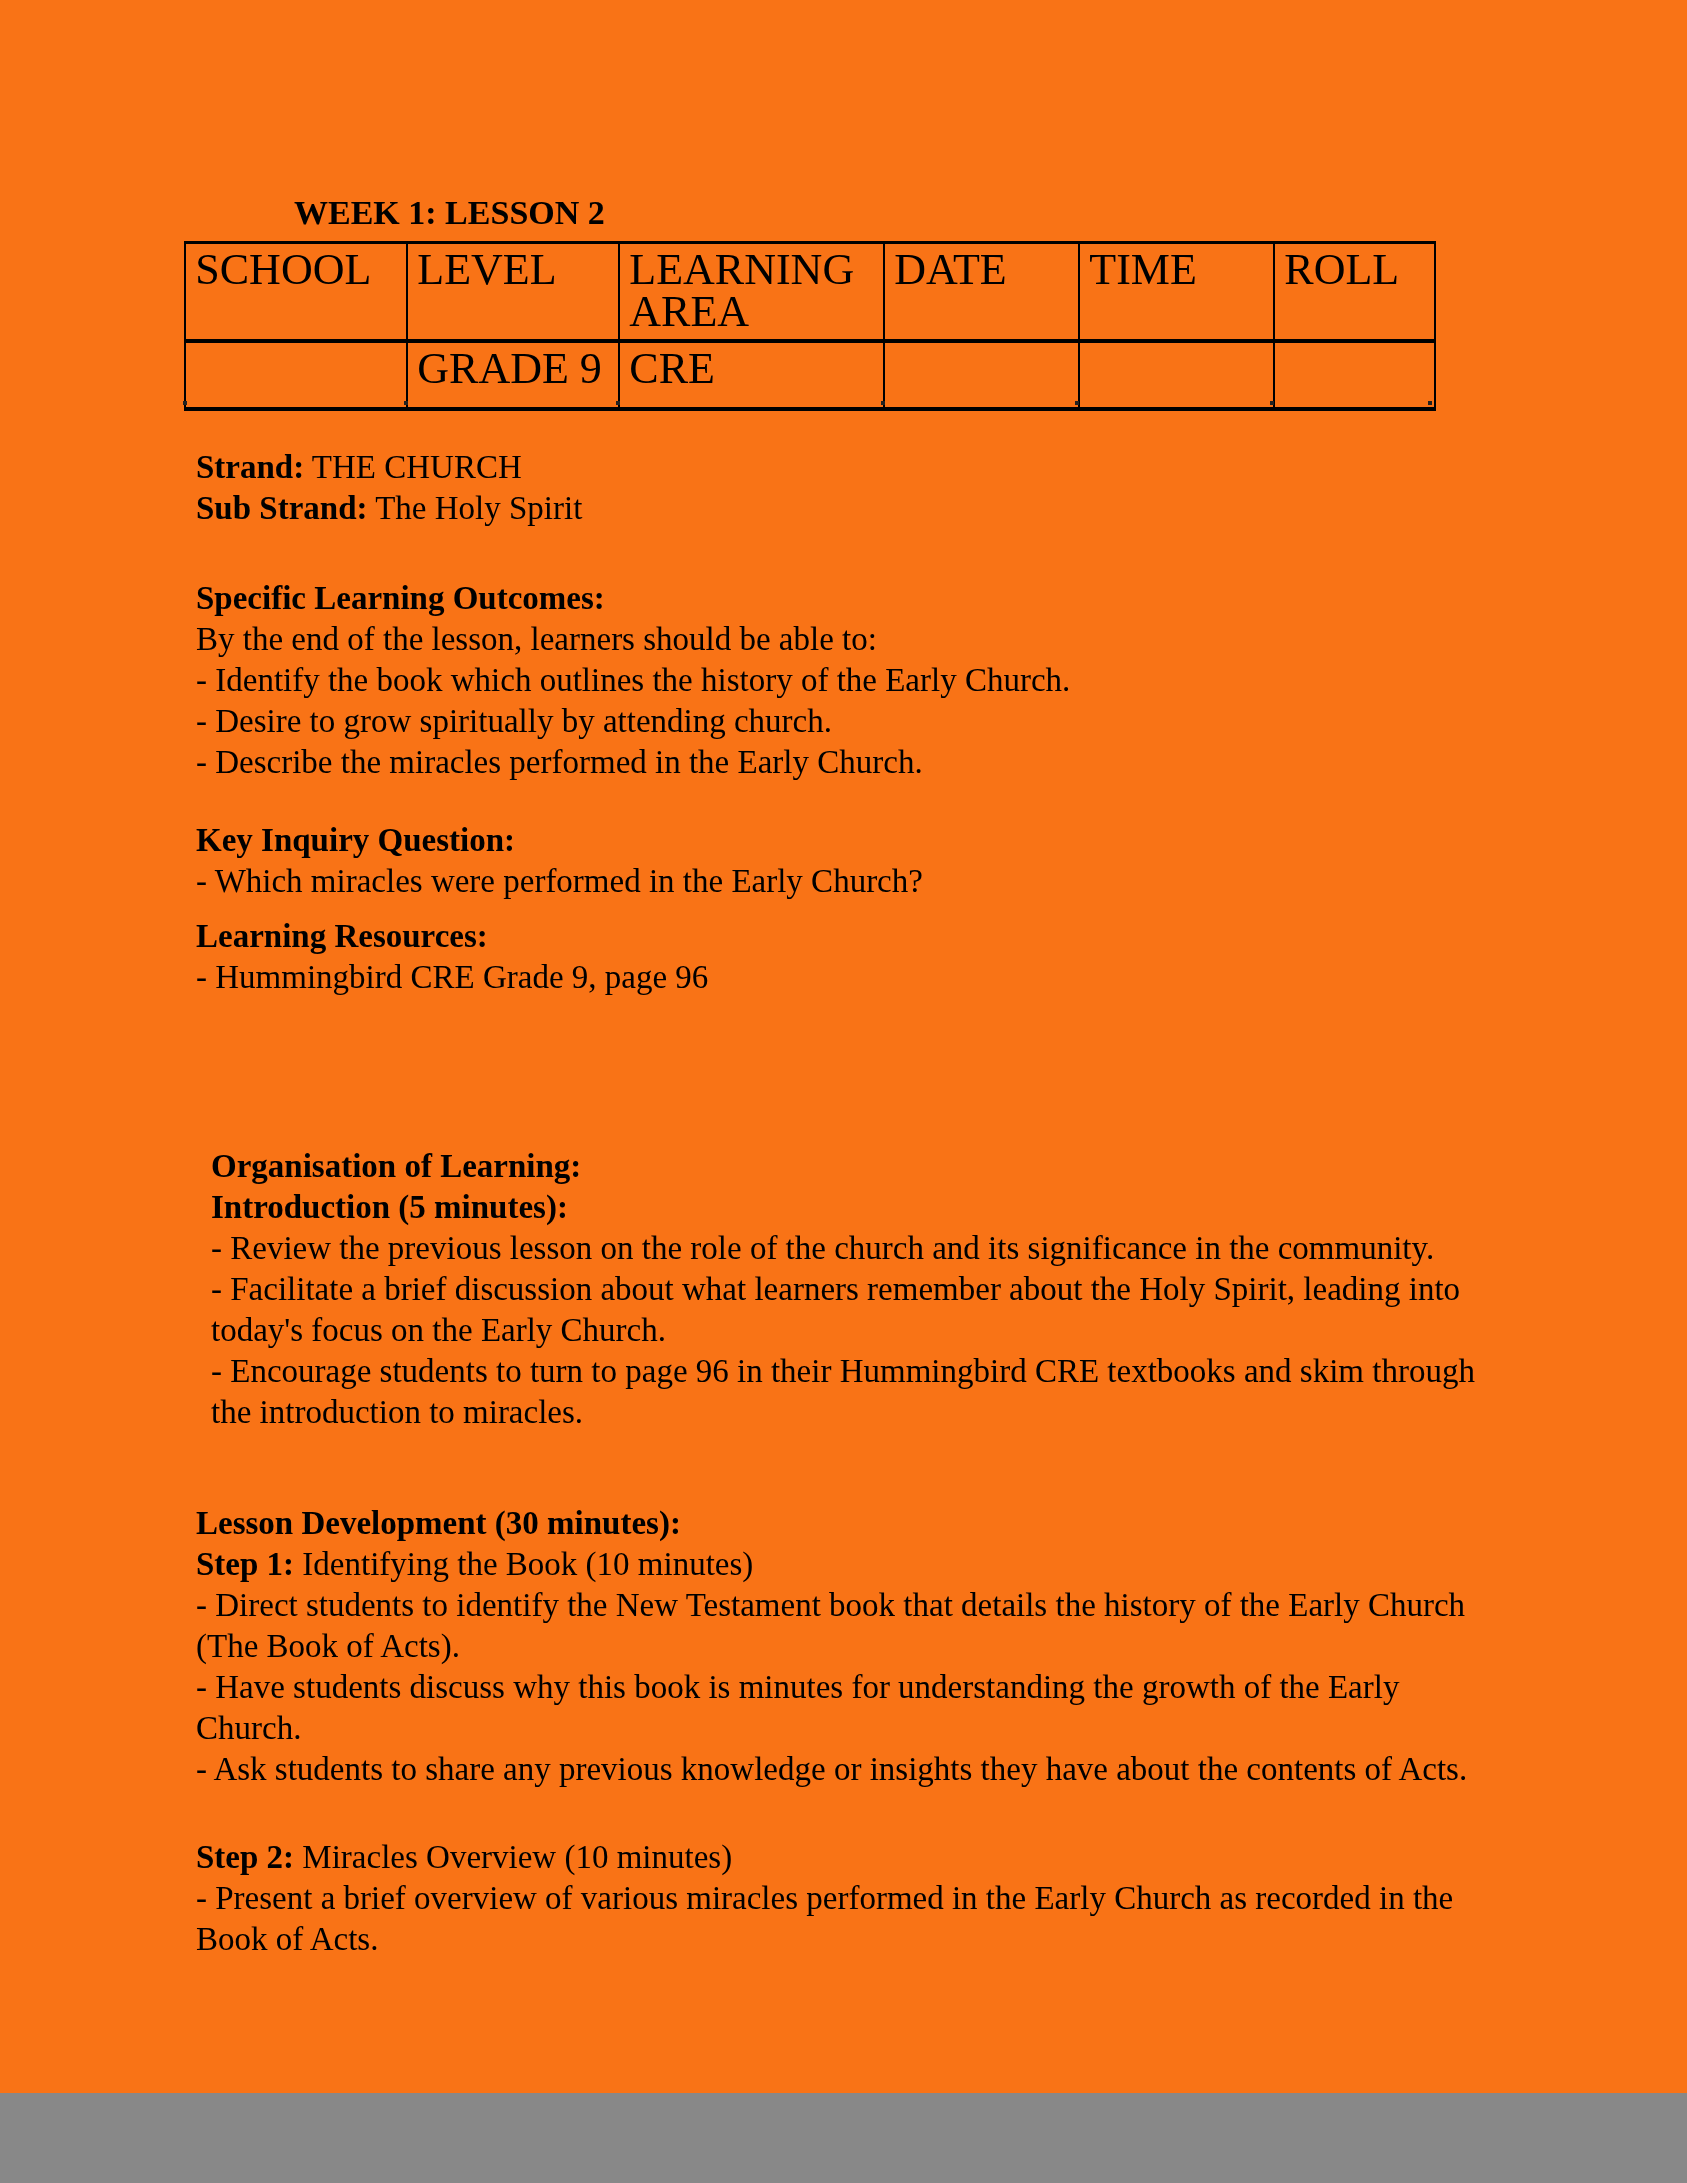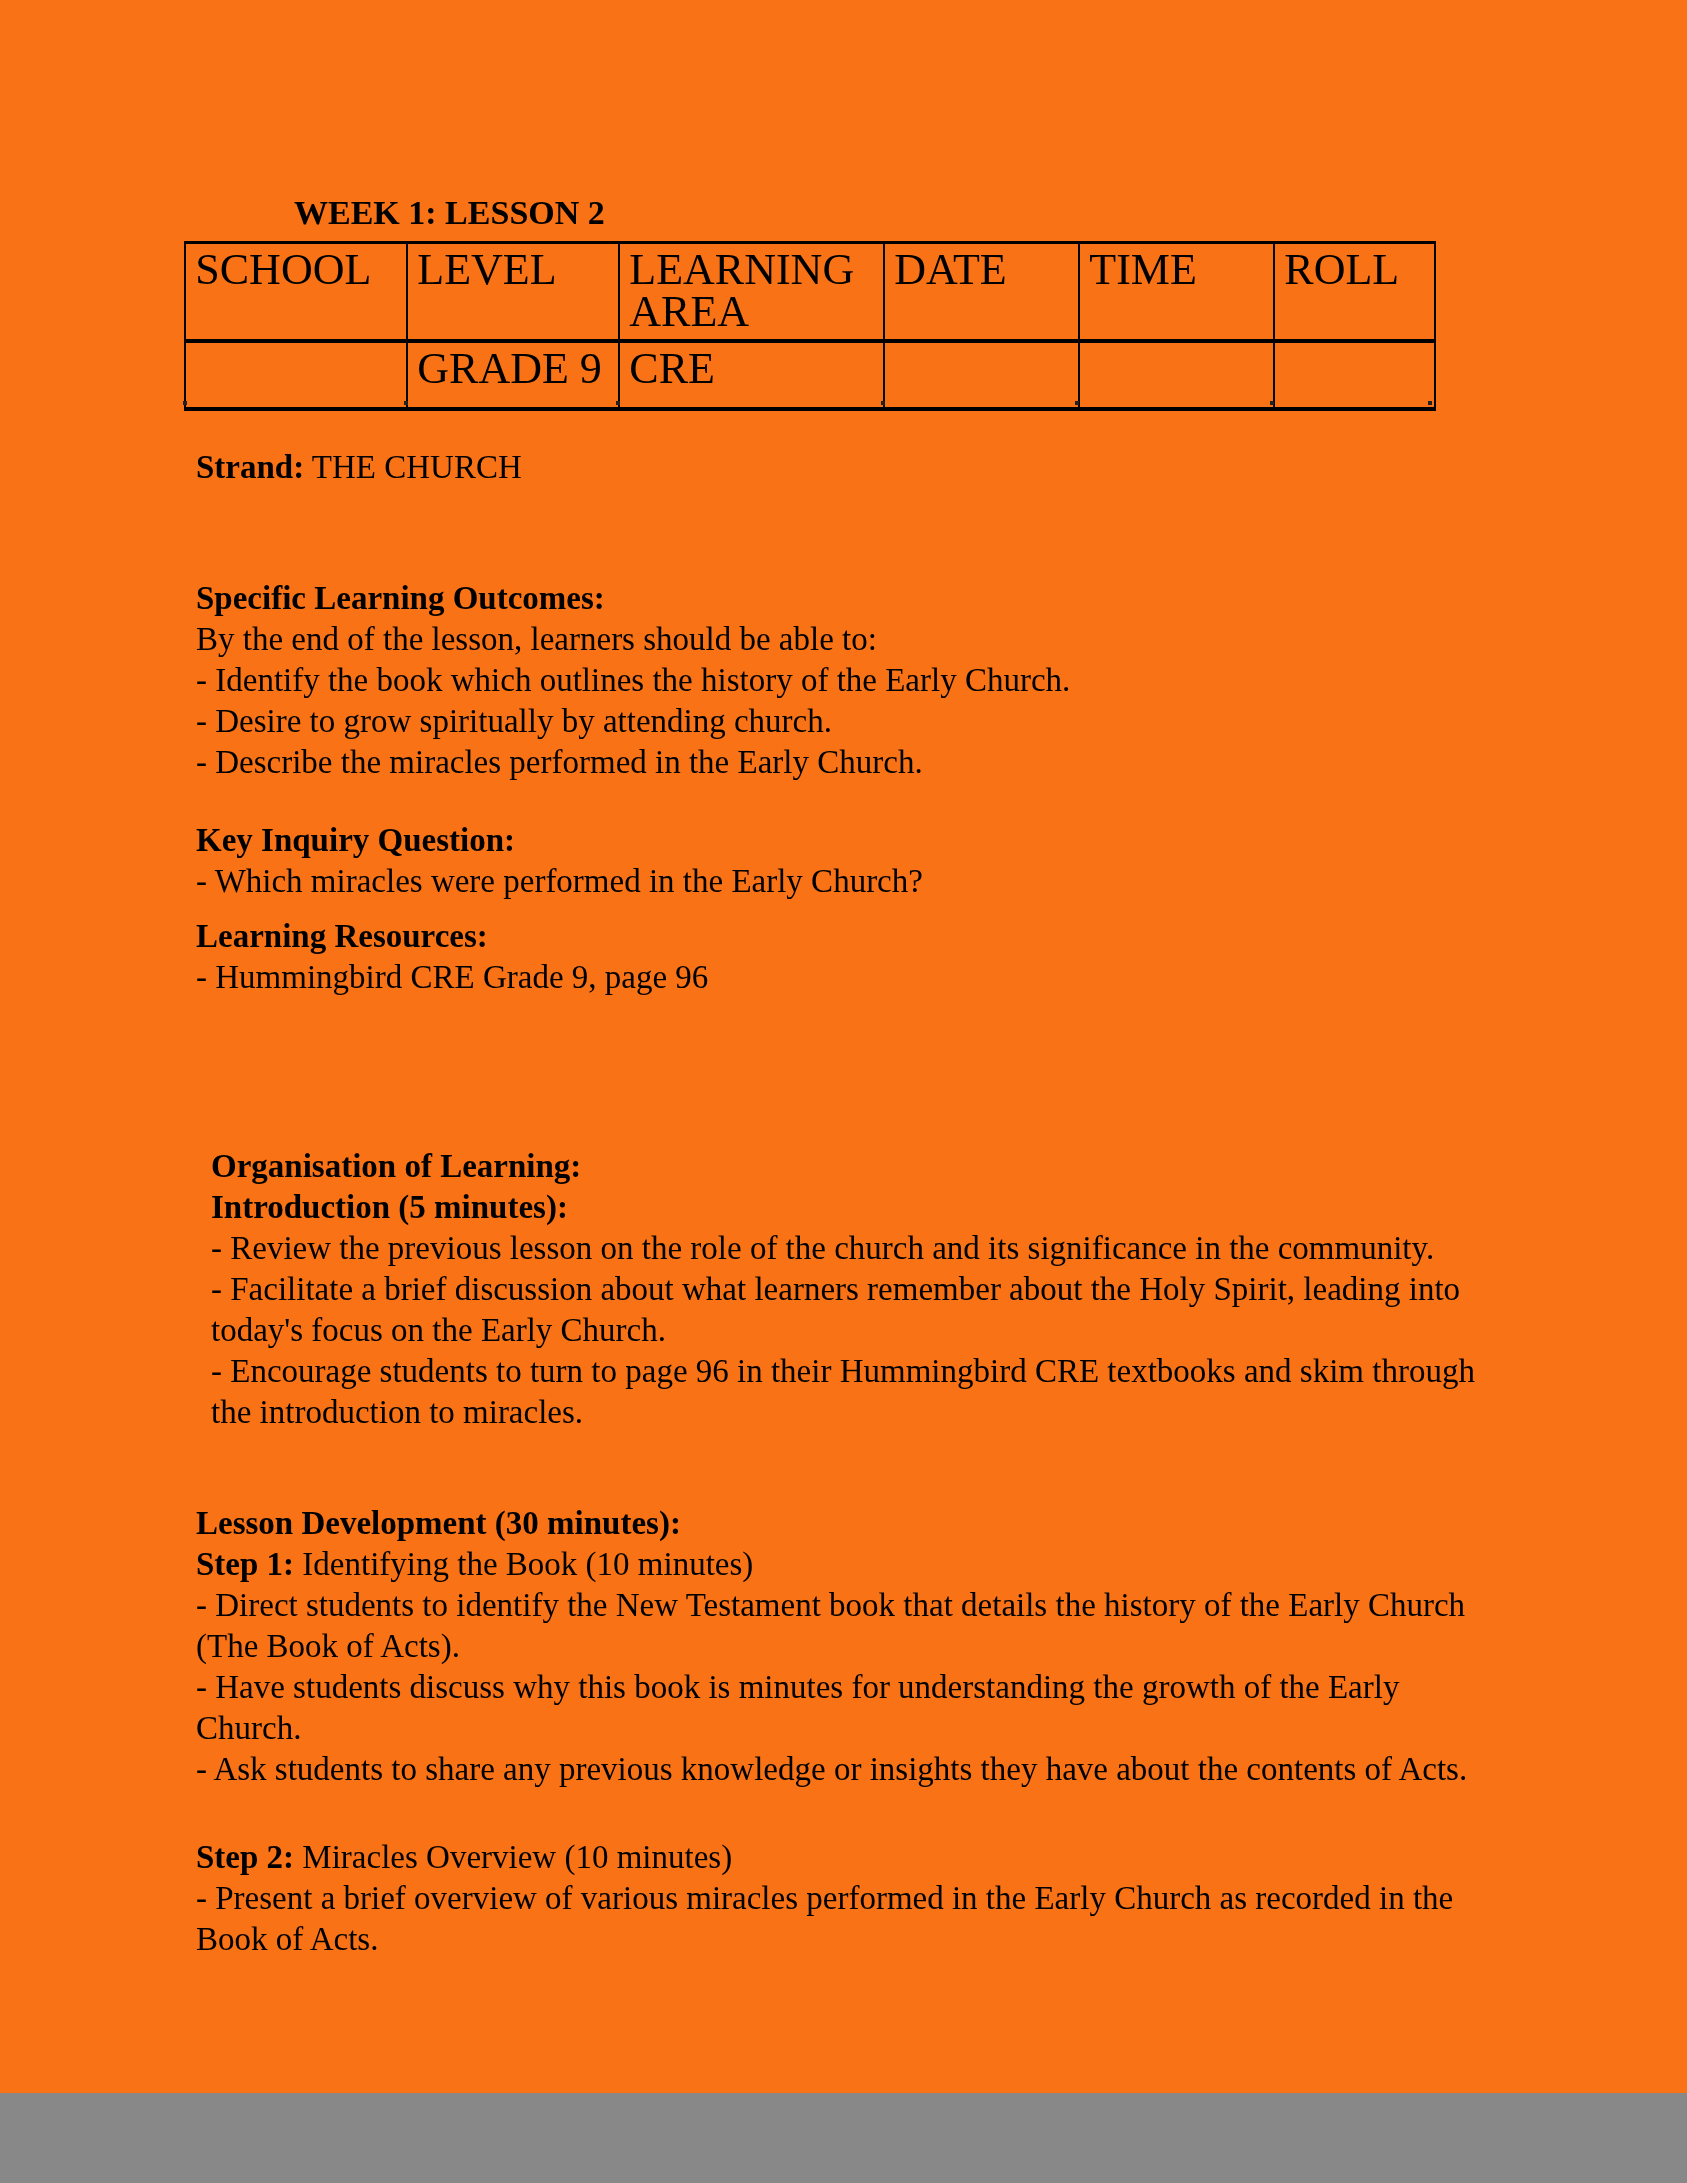--- a/index.html
+++ b/index.html
@@ -85,20 +85,21 @@
       <div class="tick" style="left: 616px; top: 401px;"></div>
       <div class="tick" style="left: 881px; top: 401px;"></div>
       <div class="tick" style="left: 1075px; top: 401px;"></div>
       <div class="tick" style="left: 1270px; top: 401px;"></div>
       <div class="tick" style="left: 1428px; top: 401px;"></div>
     </div>
 
   <div id="content">
       <div class="block" style="top: 447px;">
         <p><b>Strand:</b><span> THE CHURCH</span></p>
+        <p><b>Sub Strand:</b><span> The Holy Spirit</span></p>
       </div>
       <div class="block" style="top: 578px;">
         <p><b>Specific Learning Outcomes:</b></p>
         <p><span>By the end of the lesson, learners should be able to:</span></p>
         <p><span>- Identify the book which outlines the history of the Early Church.</span></p>
         <p><span>- Desire to grow spiritually by attending church.</span></p>
         <p><span>- Describe the miracles performed in the Early Church.</span></p>
       </div>
       <div class="block" style="top: 812px; margin-top: 8px;">
         <p><b>Key Inquiry Question:</b></p>

